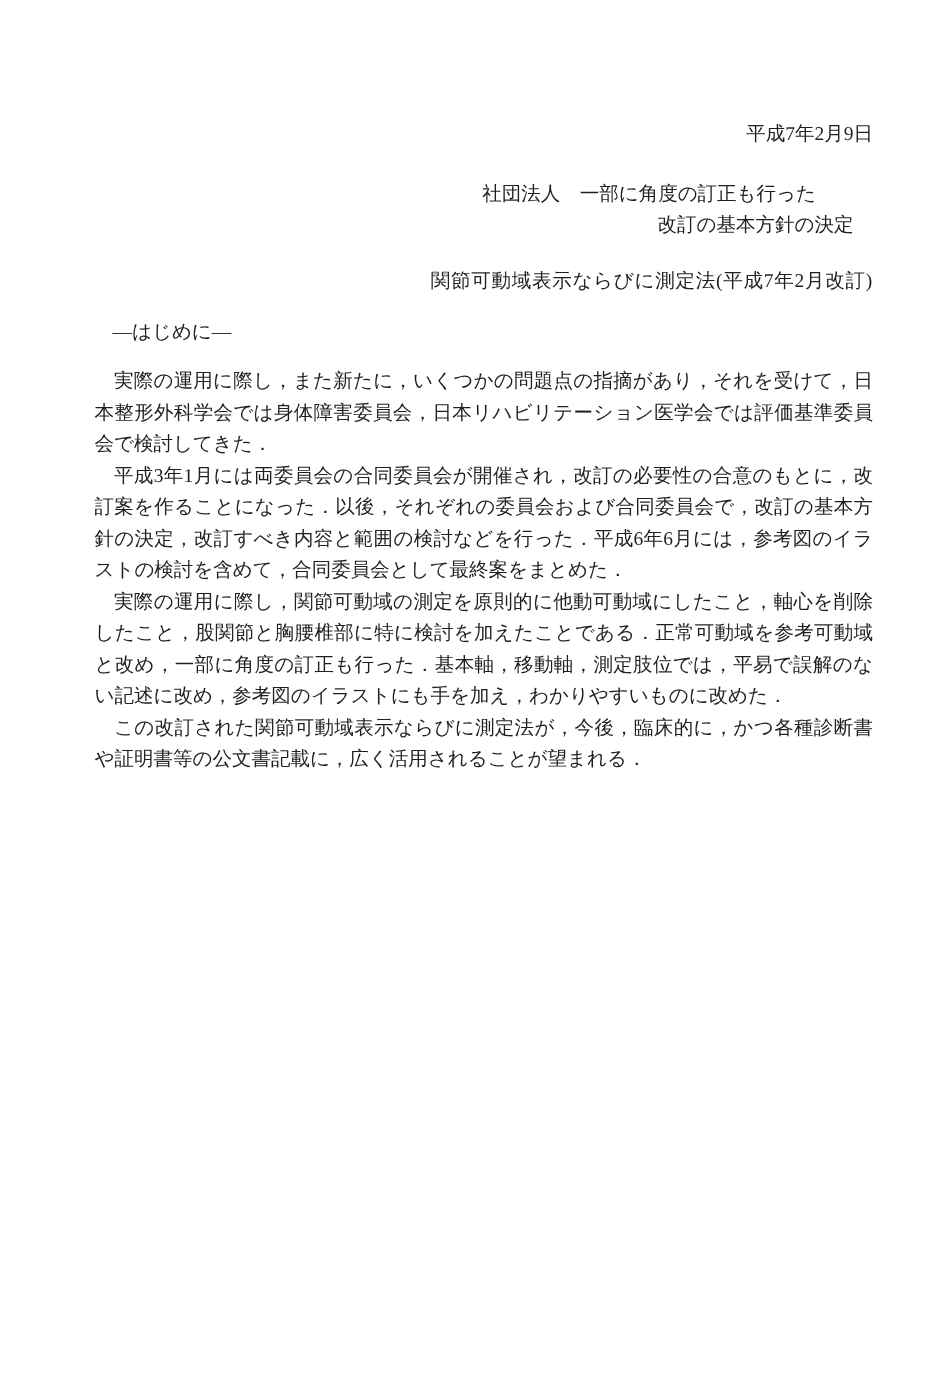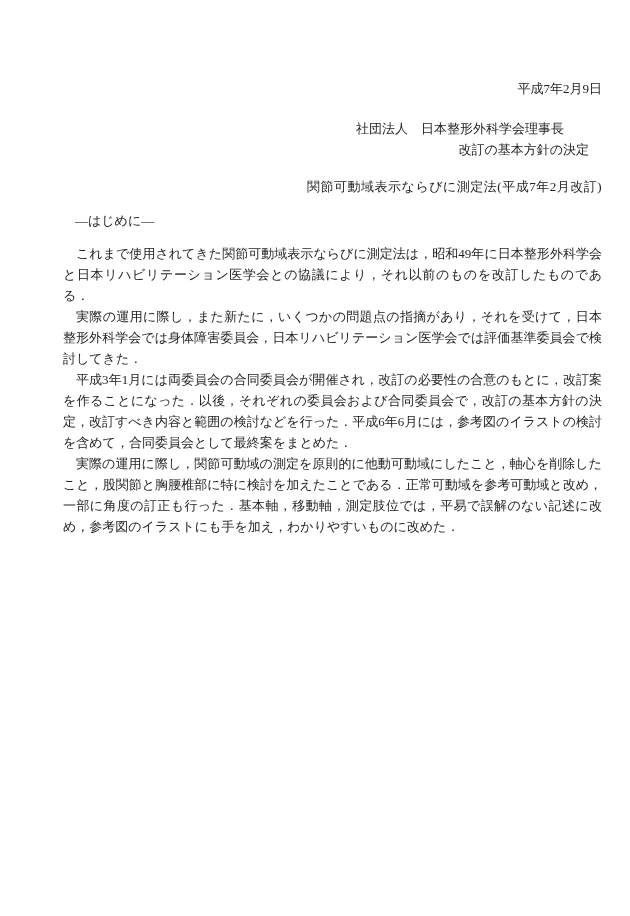--- a/index.html
+++ b/index.html
@@ -5,21 +5,21 @@
   html, body {
     margin: 0;
     padding: 0;
     background: #ffffff;
   }
   .page {
     position: relative;
     width: 630px;
     height: 916px;
     box-sizing: border-box;
-    padding: 78px 28px 0 63px;
+    padding: 78px 48px 0 63px;
     background: #ffffff;
     font-family: "Liberation Serif", "DejaVu Serif", serif;
     font-size: 13px;
     line-height: 21px;
     color: #1f1f1f;
     overflow: hidden;
   }
   .date-line {
     text-align: right;
     margin: 0 0 19px 0;
@@ -47,26 +47,26 @@
     text-justify: inter-ideograph;
   }
 </style>
 </head>
 <body>
 
 <div class="page">
 
   <div class="date-line">平成7年2月9日</div>
 
-  <div class="sig-line sig-line-1">社団法人　日本整形外科学会理事長</div>
+  <div class="sig-line sig-line-1">社団法人　一部に角度の訂正も行った</div>
 
   <div class="sig-line sig-line-2">改訂の基本方針の決定</div>
 
   <h1 class="doc-title">関節可動域表示ならびに測定法(平成7年2月改訂)</h1>
 
   <div class="section-heading">—はじめに—</div>
 
-  <p class="para">これまで使用されてきた関節可動域表示ならびに測定法は，昭和49年に日本整形外科学会と日本リハビリテーション医学会との協議により，それ以前のものを改訂したものである．</p>
   <p class="para">実際の運用に際し，また新たに，いくつかの問題点の指摘があり，それを受けて，日本整形外科学会では身体障害委員会，日本リハビリテーション医学会では評価基準委員会で検討してきた．</p>
   <p class="para">平成3年1月には両委員会の合同委員会が開催され，改訂の必要性の合意のもとに，改訂案を作ることになった．以後，それぞれの委員会および合同委員会で，改訂の基本方針の決定，改訂すべき内容と範囲の検討などを行った．平成6年6月には，参考図のイラストの検討を含めて，合同委員会として最終案をまとめた．</p>
   <p class="para">実際の運用に際し，関節可動域の測定を原則的に他動可動域にしたこと，軸心を削除したこと，股関節と胸腰椎部に特に検討を加えたことである．正常可動域を参考可動域と改め，一部に角度の訂正も行った．基本軸，移動軸，測定肢位では，平易で誤解のない記述に改め，参考図のイラストにも手を加え，わかりやすいものに改めた．</p>
+  <p class="para">この改訂された関節可動域表示ならびに測定法が，今後，臨床的に，かつ各種診断書や証明書等の公文書記載に，広く活用されることが望まれる．</p>
 
 </div>
 
 </body></html>

